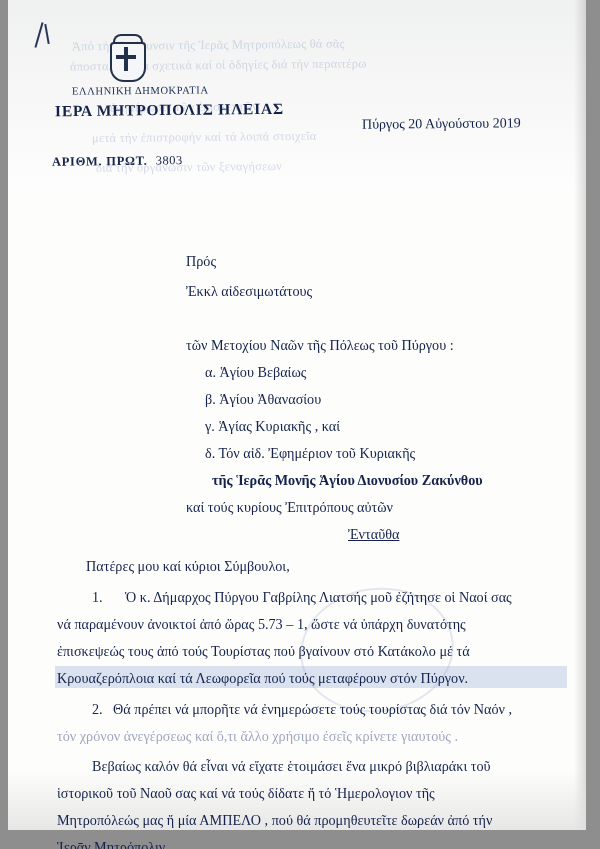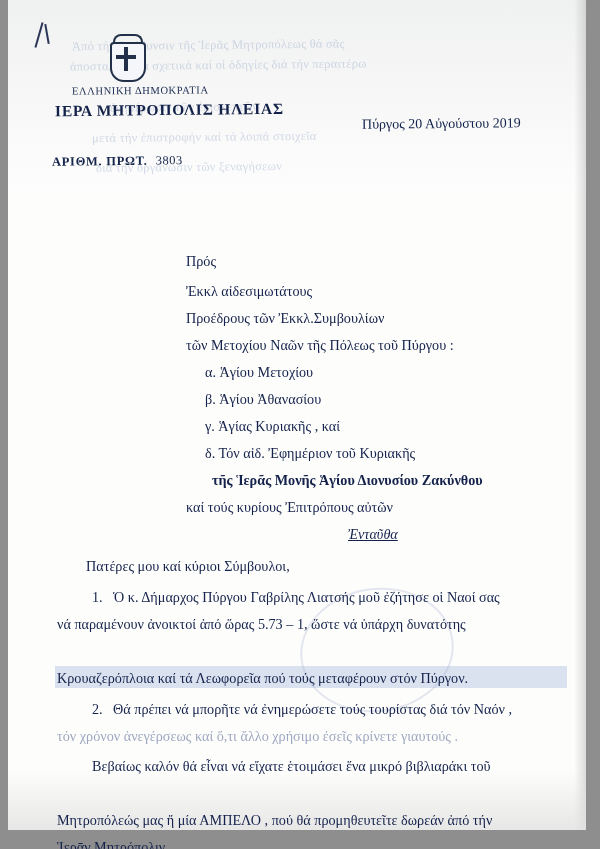--- a/index.html
+++ b/index.html
@@ -169,21 +169,21 @@
     margin-top: 40px;
   }
   .ln {
     position: absolute;
     font-size: 14.2px;
     line-height: 1.0;
     white-space: nowrap;
     color: #14224c;
     font-family: "Liberation Serif", serif;
   }
-  .ln.u { text-decoration: underline; font-style: italic; }
+  .ln.u { text-decoration: underline; }
   .ln.faded { color: rgba(40,60,120,0.45); }
   .ln.bold { font-weight: 600; }
 
   
   .highlight {
     position: absolute;
     left: 55px;
     top: 666px;
     width: 512px;
     height: 22px;
@@ -255,40 +255,41 @@
   <div class="hdr-place-date">Πύργος  20 Αὐγούστου 2019</div>
 
   <div class="stamp"></div>
   <div class="highlight"></div>
 
   <div class="doc-body">
 
     <div class="ln" style="left:186px; top:214px;">Πρός</div>
 
     <div class="ln" style="left:186px; top:244px;">Ἐκκλ αἰδεσιμωτάτους</div>
-    <div class="ln" style="left:186px; top:271px;">Προέδρους τῶν Ἐκκλ.Συμβουλίων</div>
     <div class="ln" style="left:186px; top:298px;">τῶν Μετοχίου Ναῶν τῆς Πόλεως τοῦ Πύργου :</div>
-    <div class="ln" style="left:205px; top:325px;">α. Ἁγίου Μετοχίου</div>
+    <div class="ln" style="left:205px; top:325px;">α. Ἁγίου Βεβαίως</div>
     <div class="ln" style="left:205px; top:352px;">β. Ἁγίου Ἀθανασίου</div>
     <div class="ln" style="left:205px; top:379px;">γ. Ἁγίας Κυριακῆς , καί</div>
     <div class="ln" style="left:205px; top:406px;">δ. Τόν αἰδ. Ἐφημέριον τοῦ Κυριακῆς</div>
     <div class="ln bold" style="left:212px; top:433px;">τῆς Ἱερᾶς Μονῆς Ἁγίου Διονυσίου Ζακύνθου</div>
     <div class="ln" style="left:186px; top:460px;font-family:Liberation Serif, serif;">καί τούς κυρίους Ἐπιτρόπους αὐτῶν</div>
 
     <div class="ln u" style="left:348px; top:487px;">Ἐνταῦθα</div>
 
     <div class="ln" style="left:86px; top:519px;">Πατέρες μου καί κύριοι Σύμβουλοι,</div>
 
     <div class="ln" style="left:92px; top:550px;">1.</div>
-    <div class="ln" style="left:113px; top:550px;text-align:right;">Ὁ κ. Δήμαρχος   Πύργου Γαβρίλης Λιατσής μοῦ ἐζήτησε οἱ Ναοί σας</div>
+    <div class="ln" style="left:125px; top:550px;text-align:right;">Ὁ κ. Δήμαρχος   Πύργου Γαβρίλης Λιατσής μοῦ ἐζήτησε οἱ Ναοί σας</div>
     <div class="ln" style="left:57px; top:577px;">νά παραμένουν ἀνοικτοί ἀπό ὥρας 5.73 – 1, ὥστε νά ὑπάρχη δυνατότης</div>
+    <div class="ln" style="left:57px; top:604px;">ἐπισκεψεώς   τους ἀπό τούς Τουρίστας   πού βγαίνουν στό Κατάκολο μέ τά</div>
     <div class="ln" style="left:57px; top:631px;">Κρουαζερόπλοια καί τά Λεωφορεῖα πού τούς μεταφέρουν στόν Πύργον.</div>
 
     <div class="ln" style="left:92px; top:662px;">2.</div>
     <div class="ln" style="left:113px; top:662px;">Θά πρέπει νά μπορῆτε νά ἐνημερώσετε τούς τουρίστας διά τόν Ναόν ,</div>
     <div class="ln faded" style="left:57px; top:689px;">τόν χρόνον ἀνεγέρσεως καί ὅ,τι ἄλλο χρήσιμο ἐσεῖς κρίνετε γιαυτούς .</div>
 
     <div class="ln" style="left:92px; top:719px;">Βεβαίως καλόν  θά εἶναι νά εἴχατε ἑτοιμάσει ἕνα μικρό βιβλιαράκι τοῦ</div>
+    <div class="ln" style="left:57px; top:746px;">ἱστορικοῦ τοῦ Ναοῦ σας καί νά τούς δίδατε ἤ τό Ἡμερολογιον τῆς</div>
     <div class="ln" style="left:57px; top:773px;">Μητροπόλεώς μας ἤ μία ΑΜΠΕΛΟ , πού θά προμηθευτεῖτε δωρεάν ἀπό τήν</div>
     <div class="ln" style="left:57px; top:800px;">Ἱερᾱν Μητρόπολιν.</div>
 
   </div>
 </div>
 
 </body></html>

